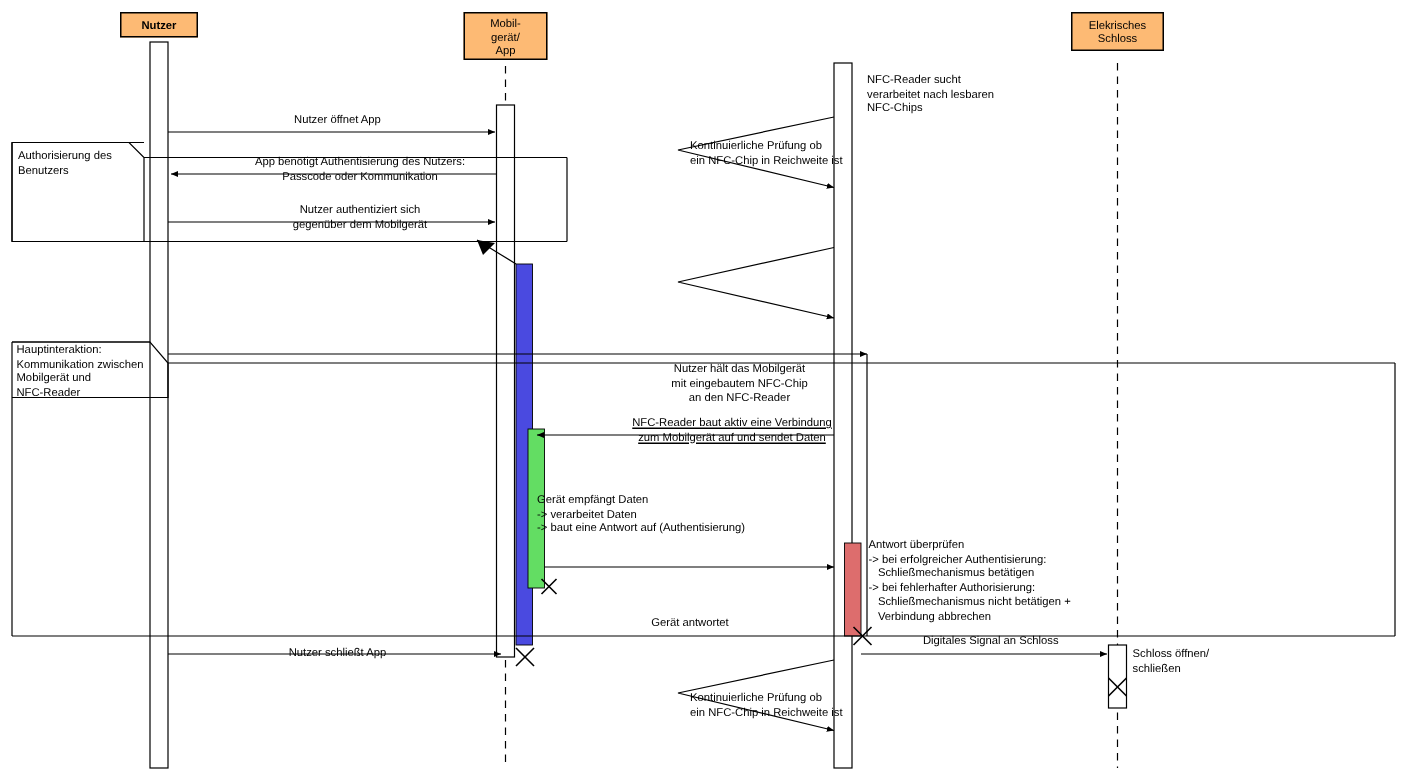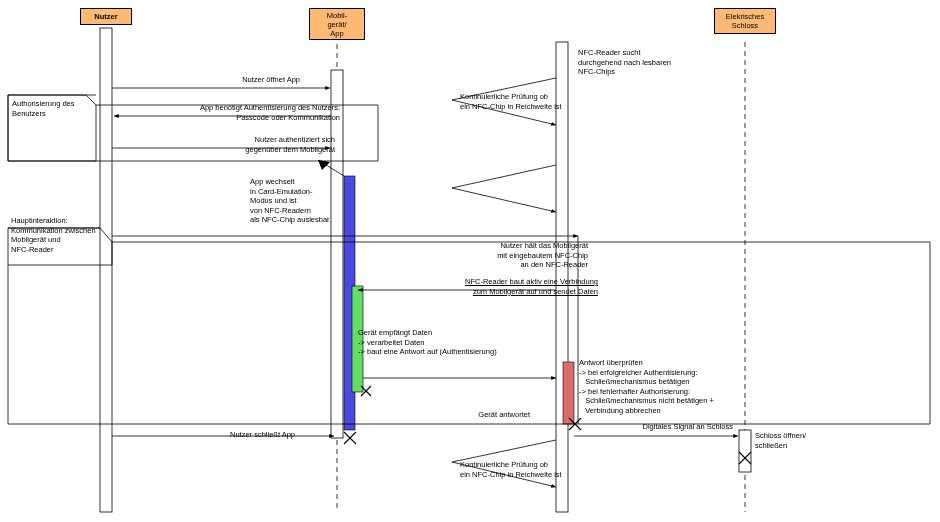--- a/index.html
+++ b/index.html
@@ -23,21 +23,21 @@
     top: 0;
   }
   .lbl {
     position: absolute;
     font-size: 7.5px;
     color: #000;
     line-height: 9.5px;
     white-space: pre;
   }
   .lbl.center {
-    text-align: right;
+    text-align: center;
   }
   .actor-box {
     position: absolute;
     border: 1px solid #000;
     background: #fdba74;
     box-sizing: border-box;
     display: flex;
     align-items: center;
     justify-content: center;
     text-align: center;
@@ -140,34 +140,29 @@
 mit eingebautem NFC-Chip
 an den NFC-Reader</div>
   <div class="lbl center" style="left:378px; top:277px; width:220px;text-decoration:underline;">NFC-Reader baut aktiv eine Verbindung
 zum Mobilgerät auf und sendet Daten</div>
   <div class="lbl center" style="left:390px; top:370px; width:140px;margin-top:40px;">Gerät antwortet</div>
   <div class="lbl center" style="left:155px; top:430px; width:140px;">Nutzer schließt App</div>
   <div class="lbl center" style="left:588px; top:422px; width:145px;">Digitales Signal an Schloss</div>
 
   <div class="lbl" style="left:12px; top:99px; width:90px;">Authorisierung des
 Benutzers</div>
-  <div class="lbl" style="left:11px; top:216px; width:120px;">Hauptinteraktion:
+  <div class="lbl" style="left:11px; top:228px; width:120px;">Hauptinteraktion:
 Kommunikation zwischen
 Mobilgerät und
 NFC-Reader</div>
   <div class="lbl" style="left:578px; top:48px; width:130px;">NFC-Reader sucht
-durchgehend nach lesbaren
+verarbeitet nach lesbaren
 NFC-Chips</div>
   <div class="lbl" style="left:460px; top:92px; width:150px;">Kontinuierliche Prüfung ob
 ein NFC-Chip in Reichweite ist</div>
-  <div class="lbl" style="left:250px; top:177px; width:115px;">App wechselt
-in Card-Emulation-
-Modus und ist
-von NFC-Readern
-als NFC-Chip auslesbar</div>
   <div class="lbl" style="left:358px; top:328px; width:180px;">Gerät empfängt Daten
 -&gt; verarbeitet Daten
 -&gt; baut eine Antwort auf (Authentisierung)</div>
   <div class="lbl" style="left:579px; top:358px; width:175px;">Antwort überprüfen
 -&gt; bei erfolgreicher Authentisierung:
    Schließmechanismus betätigen
 -&gt; bei fehlerhafter Authorisierung:
    Schließmechanismus nicht betätigen +
    Verbindung abbrechen</div>
   <div class="lbl" style="left:755px; top:431px; width:100px;">Schloss öffnen/

